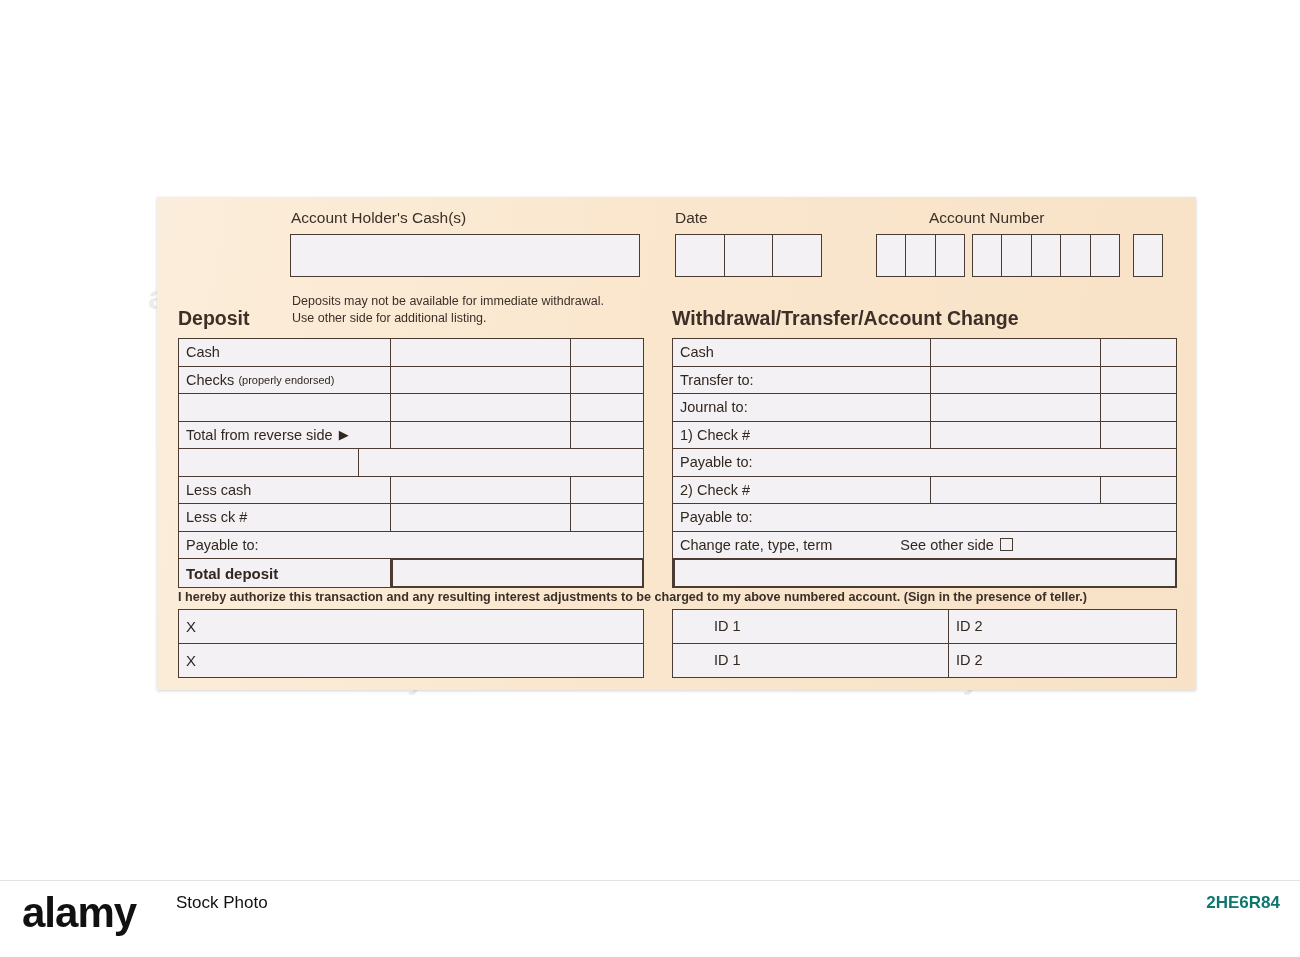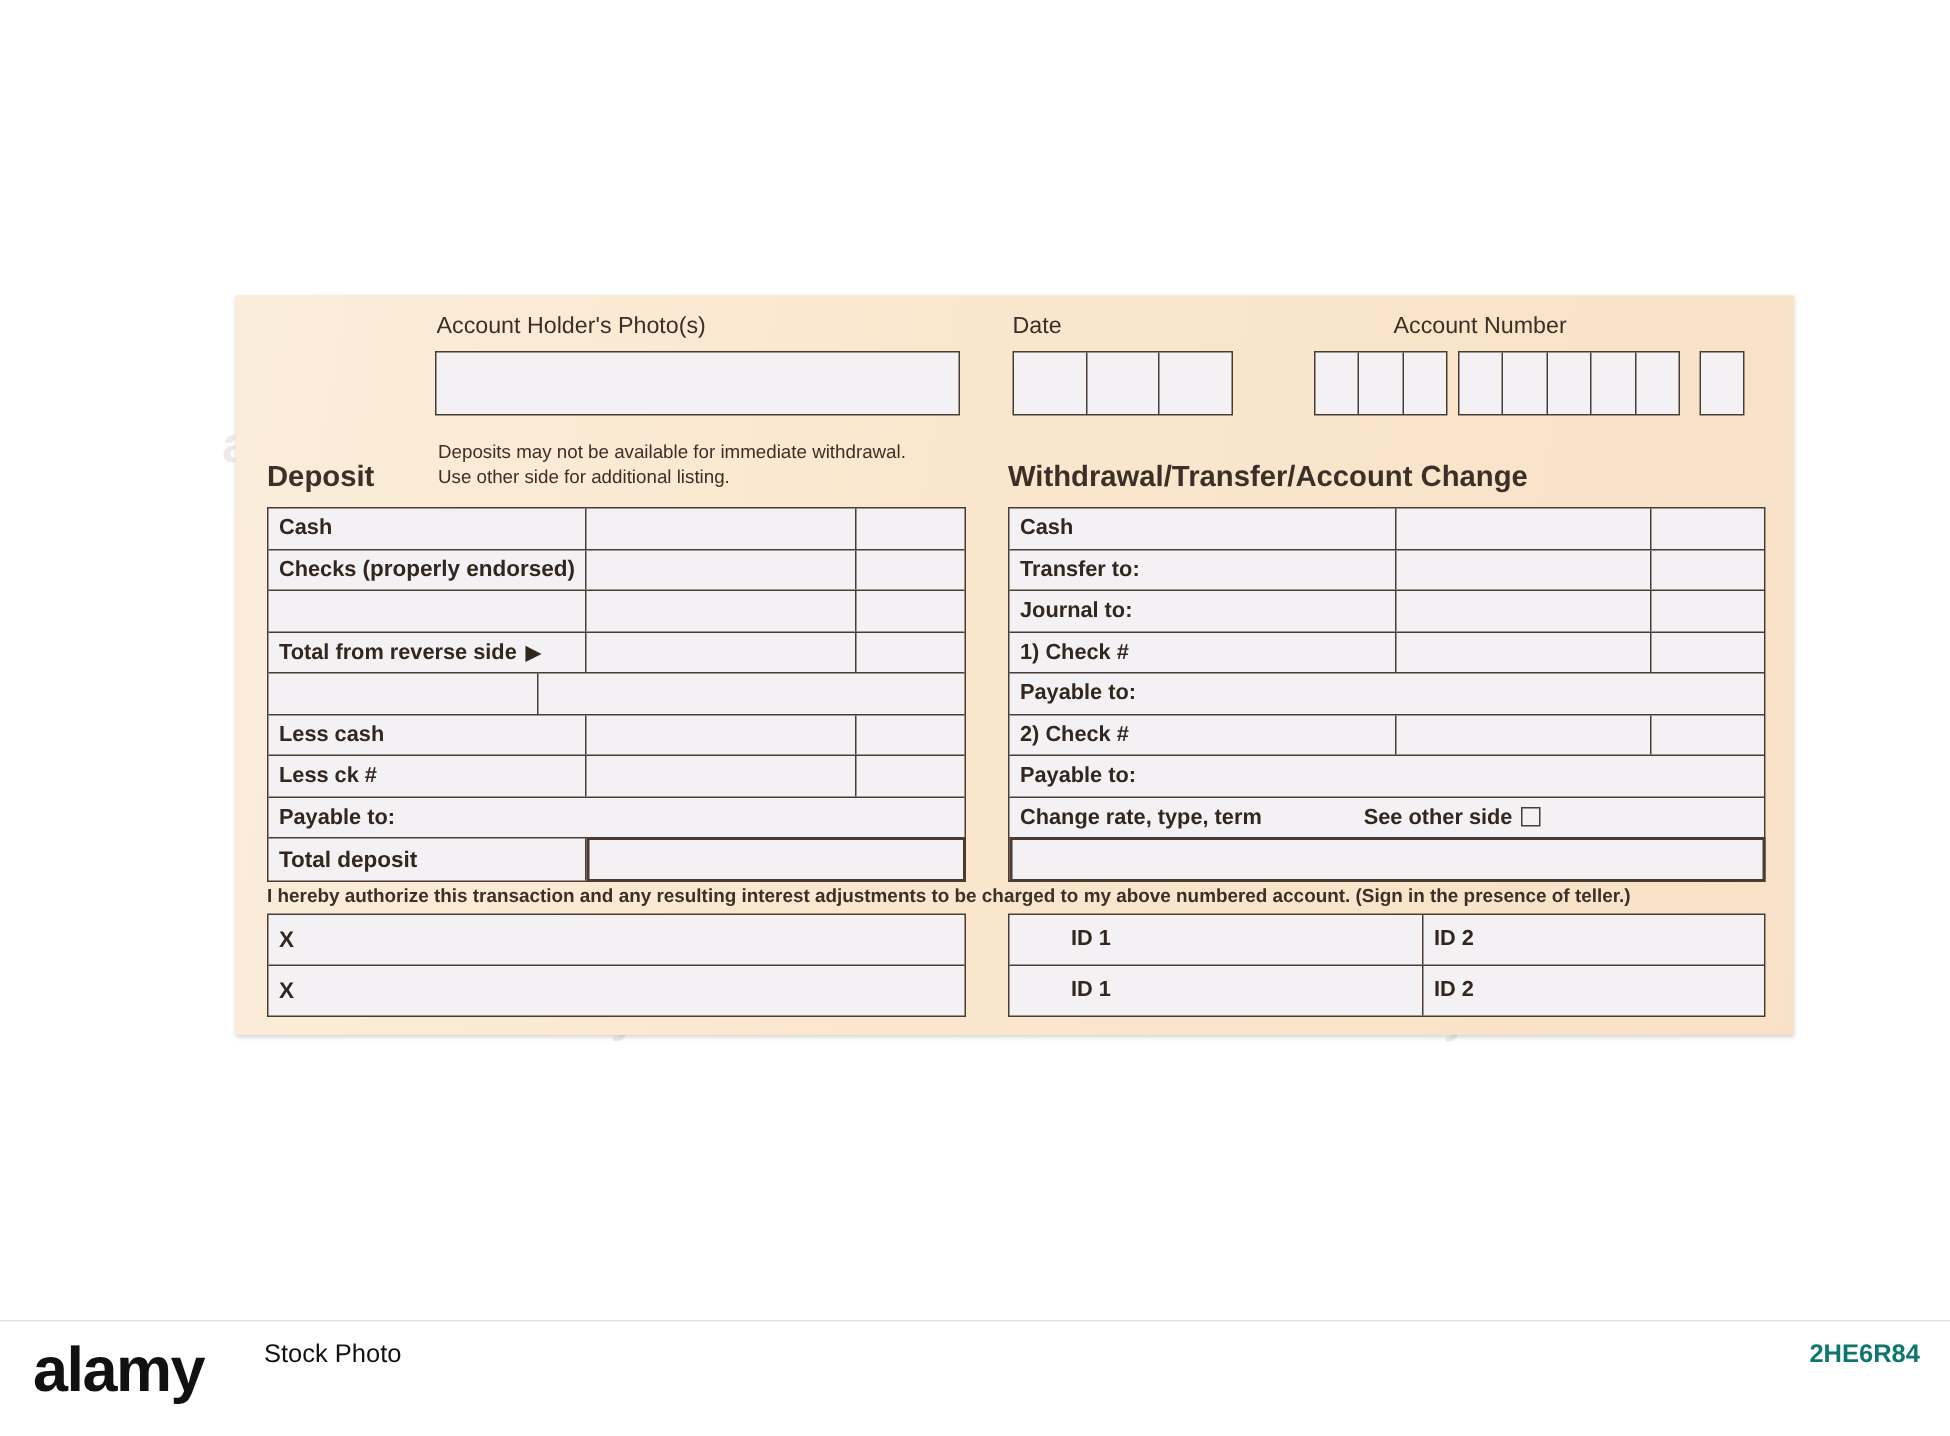--- a/index.html
+++ b/index.html
@@ -107,21 +107,20 @@
     background: #f3f1f4;
   }
   #deposit-table { left: 21px; top: 141px; width: 466px; }
   #withdrawal-table { left: 515px; top: 141px; width: 505px; }
 
   .row {
     display: flex;
     height: 27.5px;
     border-bottom: 1px solid #4a3c33;
     box-sizing: border-box;
-    font-weight: bold;
   }
   .row:last-child { border-bottom: none; }
   .row .c {
     box-sizing: border-box;
     border-right: 1px solid #4a3c33;
     padding: 0 0 0 7px;
     display: flex;
     align-items: center;
     font-size: 14.5px;
     color: #32271f;
@@ -135,21 +134,21 @@
   #deposit-table .c2 { width: 180px; }
   #deposit-table .c3 { flex: 1 1 auto; }
   #deposit-table .full { width: 100%; border-right: none; }
 
   
   #withdrawal-table .c1 { width: 258px; }
   #withdrawal-table .c2 { width: 170px; }
   #withdrawal-table .c3 { flex: 1 1 auto; }
   #withdrawal-table .full { width: 100%; border-right: none; }
 
-  .sub { font-size: 15px; }
+  .sub { font-size: 11px; }
 
   
   .total-row {
     display: flex;
     height: 28px;
     box-sizing: border-box;
   }
   .total-row .c {
     box-sizing: border-box;
     display: flex;
@@ -250,21 +249,21 @@
 <body>
 
 <div class="wm" style="left:148px; top:278px; font-size:34px;">alamy</div>
 <div class="wm" style="left:1052px; top:278px; font-size:34px;">alamy</div>
 <div class="wm" style="left:598px; top:398px; font-size:30px;">alamy</div>
 <div class="wm" style="left:335px; top:662px; font-size:30px;">alamy</div>
 <div class="wm" style="left:890px; top:662px; font-size:30px;">alamy</div>
 
 <div id="slip">
 
-  <div class="lbl" id="hdr-name-label">Account Holder's Photo(s)</div>
+  <div class="lbl" id="hdr-name-label">Account Holder's Cash(s)</div>
   <div class="lbl" id="hdr-date-label">Date</div>
   <div class="lbl" id="hdr-acct-label">Account Number</div>
 
   <div class="field-box" id="name-box"></div>
 
   <div class="field-box" id="date-group">
     <div class="cell"></div>
     <div class="cell"></div>
     <div class="cell"></div>
   </div>

